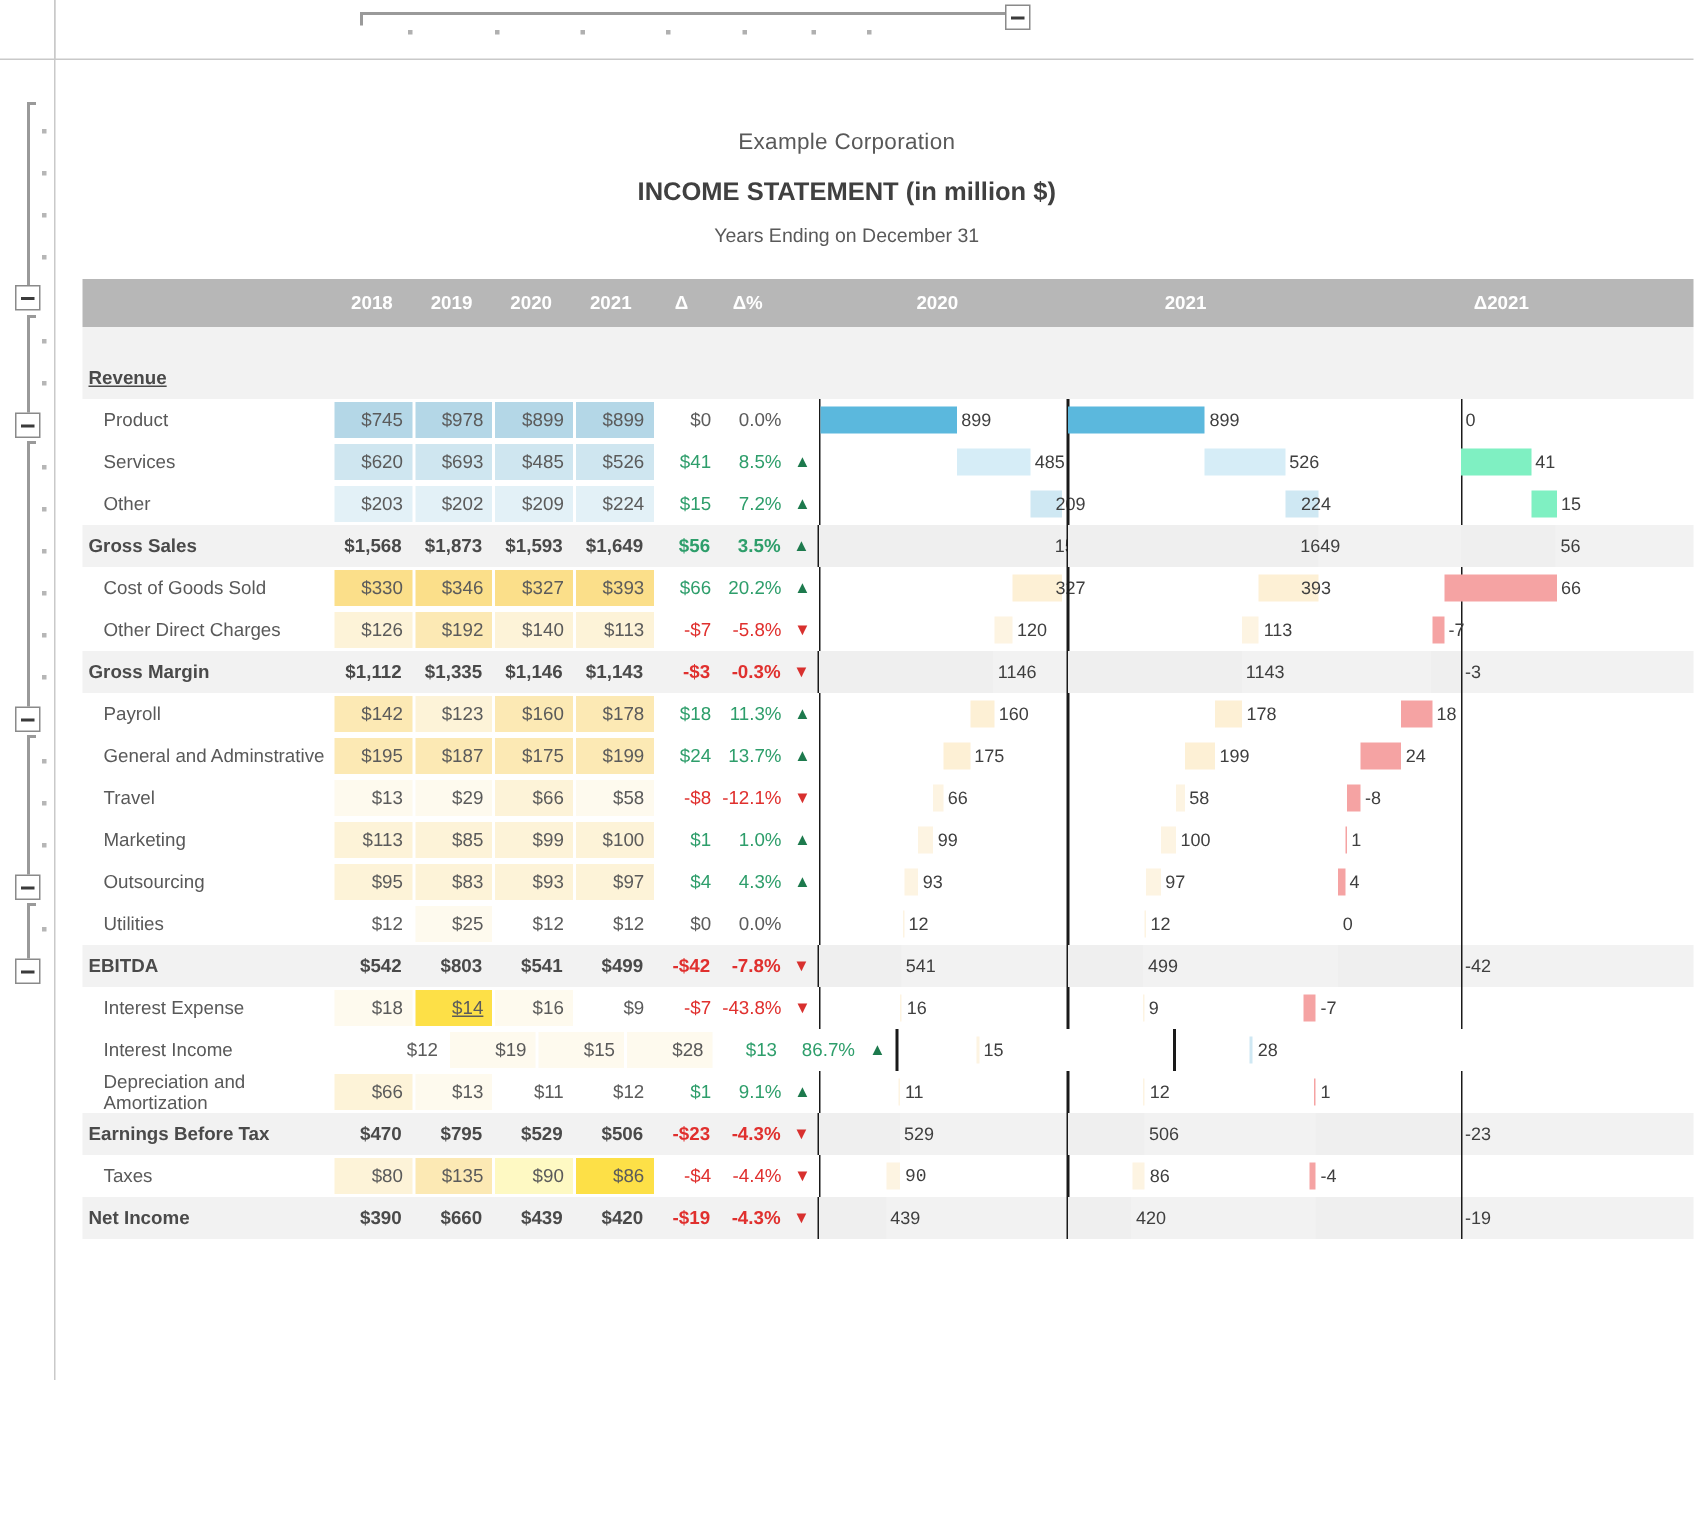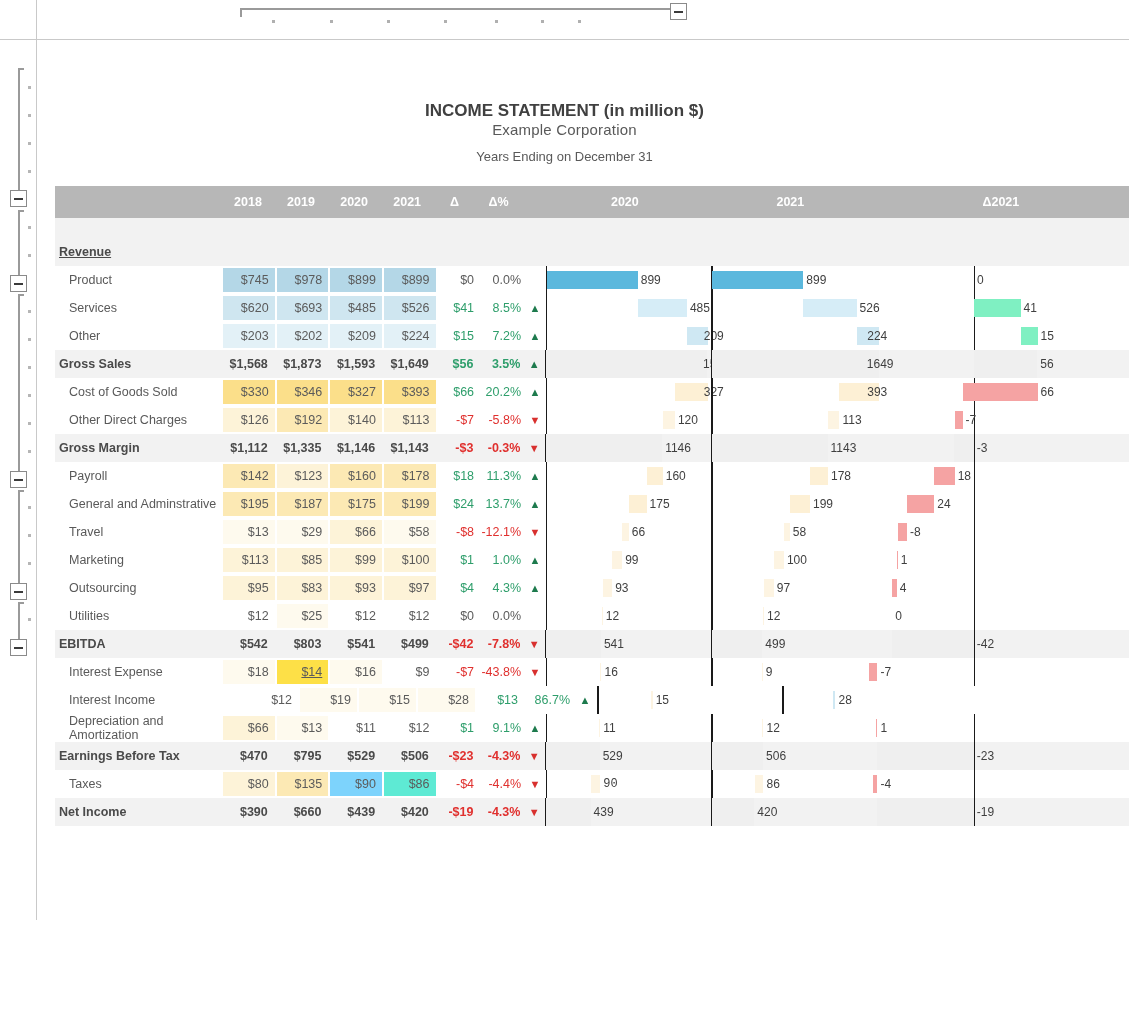--- a/index.html
+++ b/index.html
@@ -165,22 +165,22 @@
   <div class="rowdot" style="top:522px"></div>
 
   <div class="grp-cap" style="top:562px"></div>
   <div class="grp-line" style="top:562px; height:42px"></div>
   <div class="grp-box" style="top:599px"></div>
   <div class="rowdot" style="top:578px"></div>
 </div>
 <div id="gutter-vrule"></div>
 
 <div id="titles">
+  <div id="title-company">Example Corporation</div>
   <div id="title-main">INCOME STATEMENT (in million $)</div>
-  <div id="title-company">Example Corporation</div>
   <div id="title-sub">Years Ending on December 31</div>
 </div>
 
 <div id="stmt">
   <div class="hdr">
     <div class="hcell" style="width:185px"></div>
     <div class="hcell" style="width:59px">2018</div>
     <div class="hcell" style="width:59px">2019</div>
     <div class="hcell" style="width:59px">2020</div>
     <div class="hcell" style="width:59px">2021</div>
@@ -677,22 +677,22 @@
           <div class="totbar fill-grey" style="left: 3.40909px; width: 96.5909px;"></div>
           <div class="blabel" style="left: 103px;">-23</div>
         </div>
       </div>
       <div class="row sub">
         <div class="c-label">
           <span>Taxes</span>
         </div>
         <div class="c-num" style="width: 57px; background: rgb(253, 243, 216);">$80</div>
         <div class="c-num" style="width: 57px; background: rgb(252, 233, 180);">$135</div>
-        <div class="c-num" style="width: 57px; background: #7dd3fc;">$90</div>
-        <div class="c-num" style="width: 57px; background: #5eead4;">$86</div>
+        <div class="c-num" style="width: 57px; background: #fef9c3;">$90</div>
+        <div class="c-num" style="width: 57px; background: #fde047;">$86</div>
         <div class="c-delta neg">-$4</div>
         <div class="c-pct neg">-4.4%</div>
         <div class="c-arrow arrow-dn">▼</div>
         <div class="c-chart w2020">
           <div class="axis" style="left: 1px;"></div>
           <div class="bar fill-cream-l" style="left: 46.4591px; width: 9.11461px;"></div>
           <div class="blabel" style="left: 58.5737px; font-family: Liberation Mono, monospace;">90</div>
         </div>
         <div class="c-chart w2021">
           <div class="axis" style="left: 1px;"></div>

